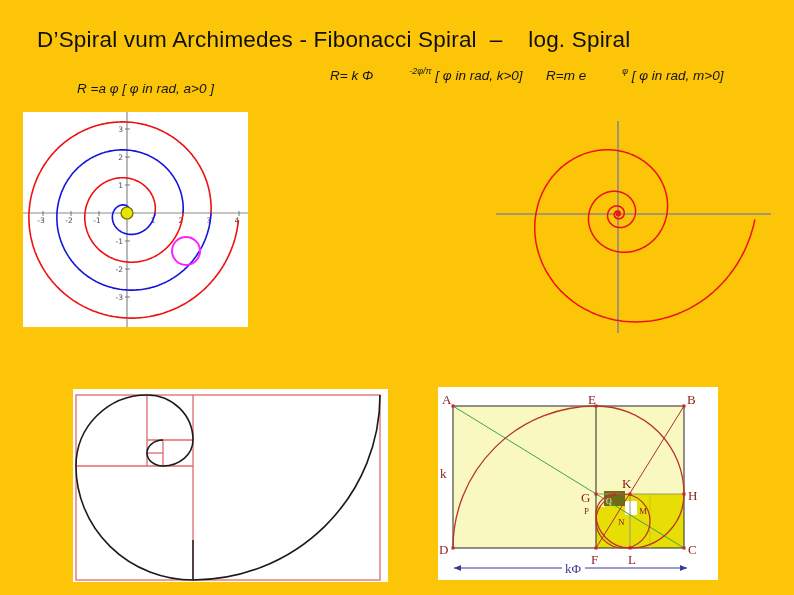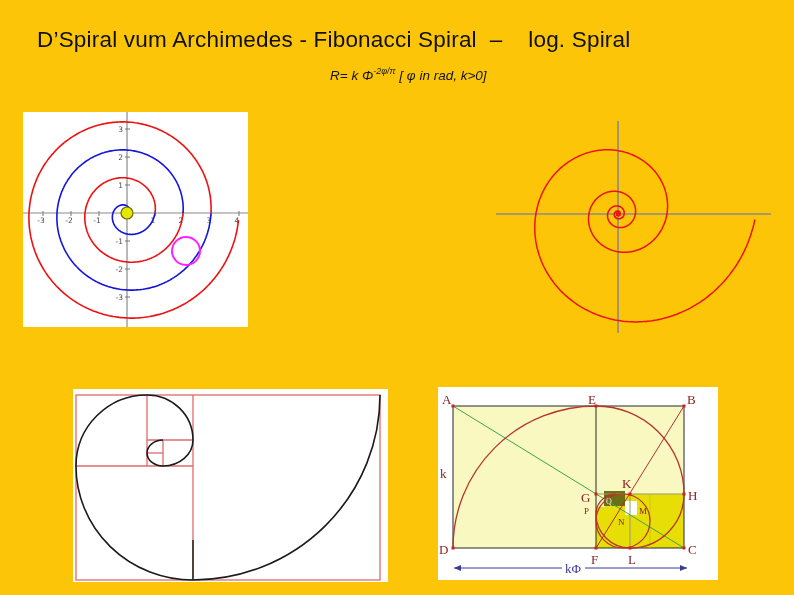--- a/index.html
+++ b/index.html
@@ -1,34 +1,38 @@
 <!DOCTYPE html>
 <html><head>
 <meta charset="utf-8">
 <style>
   html,body{margin:0;padding:0;}
   #slide{position:relative;width:794px;height:595px;overflow:hidden;
          font-family:"Liberation Sans",sans-serif;}
   .abs{position:absolute;}
   #title{left:37px;top:27px;font-size:22.5px;letter-spacing:.2px;white-space:pre;}
   .formula{font-style:italic;font-size:13.5px;color:#141414;white-space:pre;}
-  .formula sup{font-size:9px;}
+  .formula sup{font-size:9px;margin-left:36px;}
   .panel{background:#ffffff;}
   svg{display:block;}
   text{font-family:"Liberation Serif",serif;}
   .ticktxt{font-family:"DejaVu Sans",sans-serif;}
 </style>
 </head>
 <body>
 
 <div id="slide" style="background: rgb(253, 197, 8);">
 
   <div class="abs" id="title" style="color: rgb(16, 16, 16);">D’Spiral vum Archimedes - Fibonacci Spiral&nbsp; –&nbsp;&nbsp;&nbsp; log. Spiral</div>
 
+  <div class="abs formula" style="left:62px;top:66px">
+    <span>R =a φ [ φ in rad, a&gt;0 ]</span>
+  </div>
   <div class="abs formula" style="left:330px;top:66px"><span>R= k Φ</span><sup>-2φ/π</sup><span> [ φ in rad, k&gt;0]</span></div>
+  <div class="abs formula" style="left:546px;top:66px"><span>R=m e</span><sup>φ</sup><span> [ φ in rad, m&gt;0]</span></div>
 
   <div class="abs panel" style="left:23px;top:112px;width:225px;height:215px">
     <svg id="arch-svg" width="225" height="215">
       <line x1="0" y1="101" x2="225" y2="101" stroke="#8a8a8a" stroke-width="1.2"></line>
       <line x1="104" y1="0" x2="104" y2="215" stroke="#8a8a8a" stroke-width="1.2"></line>
       <g id="arch-ticks">
           <line x1="20" y1="99" x2="20" y2="104" stroke="#777" stroke-width="1"></line>
           <text x="18" y="111" font-size="7.5" fill="#4a4a4a" text-anchor="middle" class="ticktxt">-3</text>
           <line x1="48" y1="99" x2="48" y2="104" stroke="#777" stroke-width="1"></line>
           <text x="46" y="111" font-size="7.5" fill="#4a4a4a" text-anchor="middle" class="ticktxt">-2</text>

